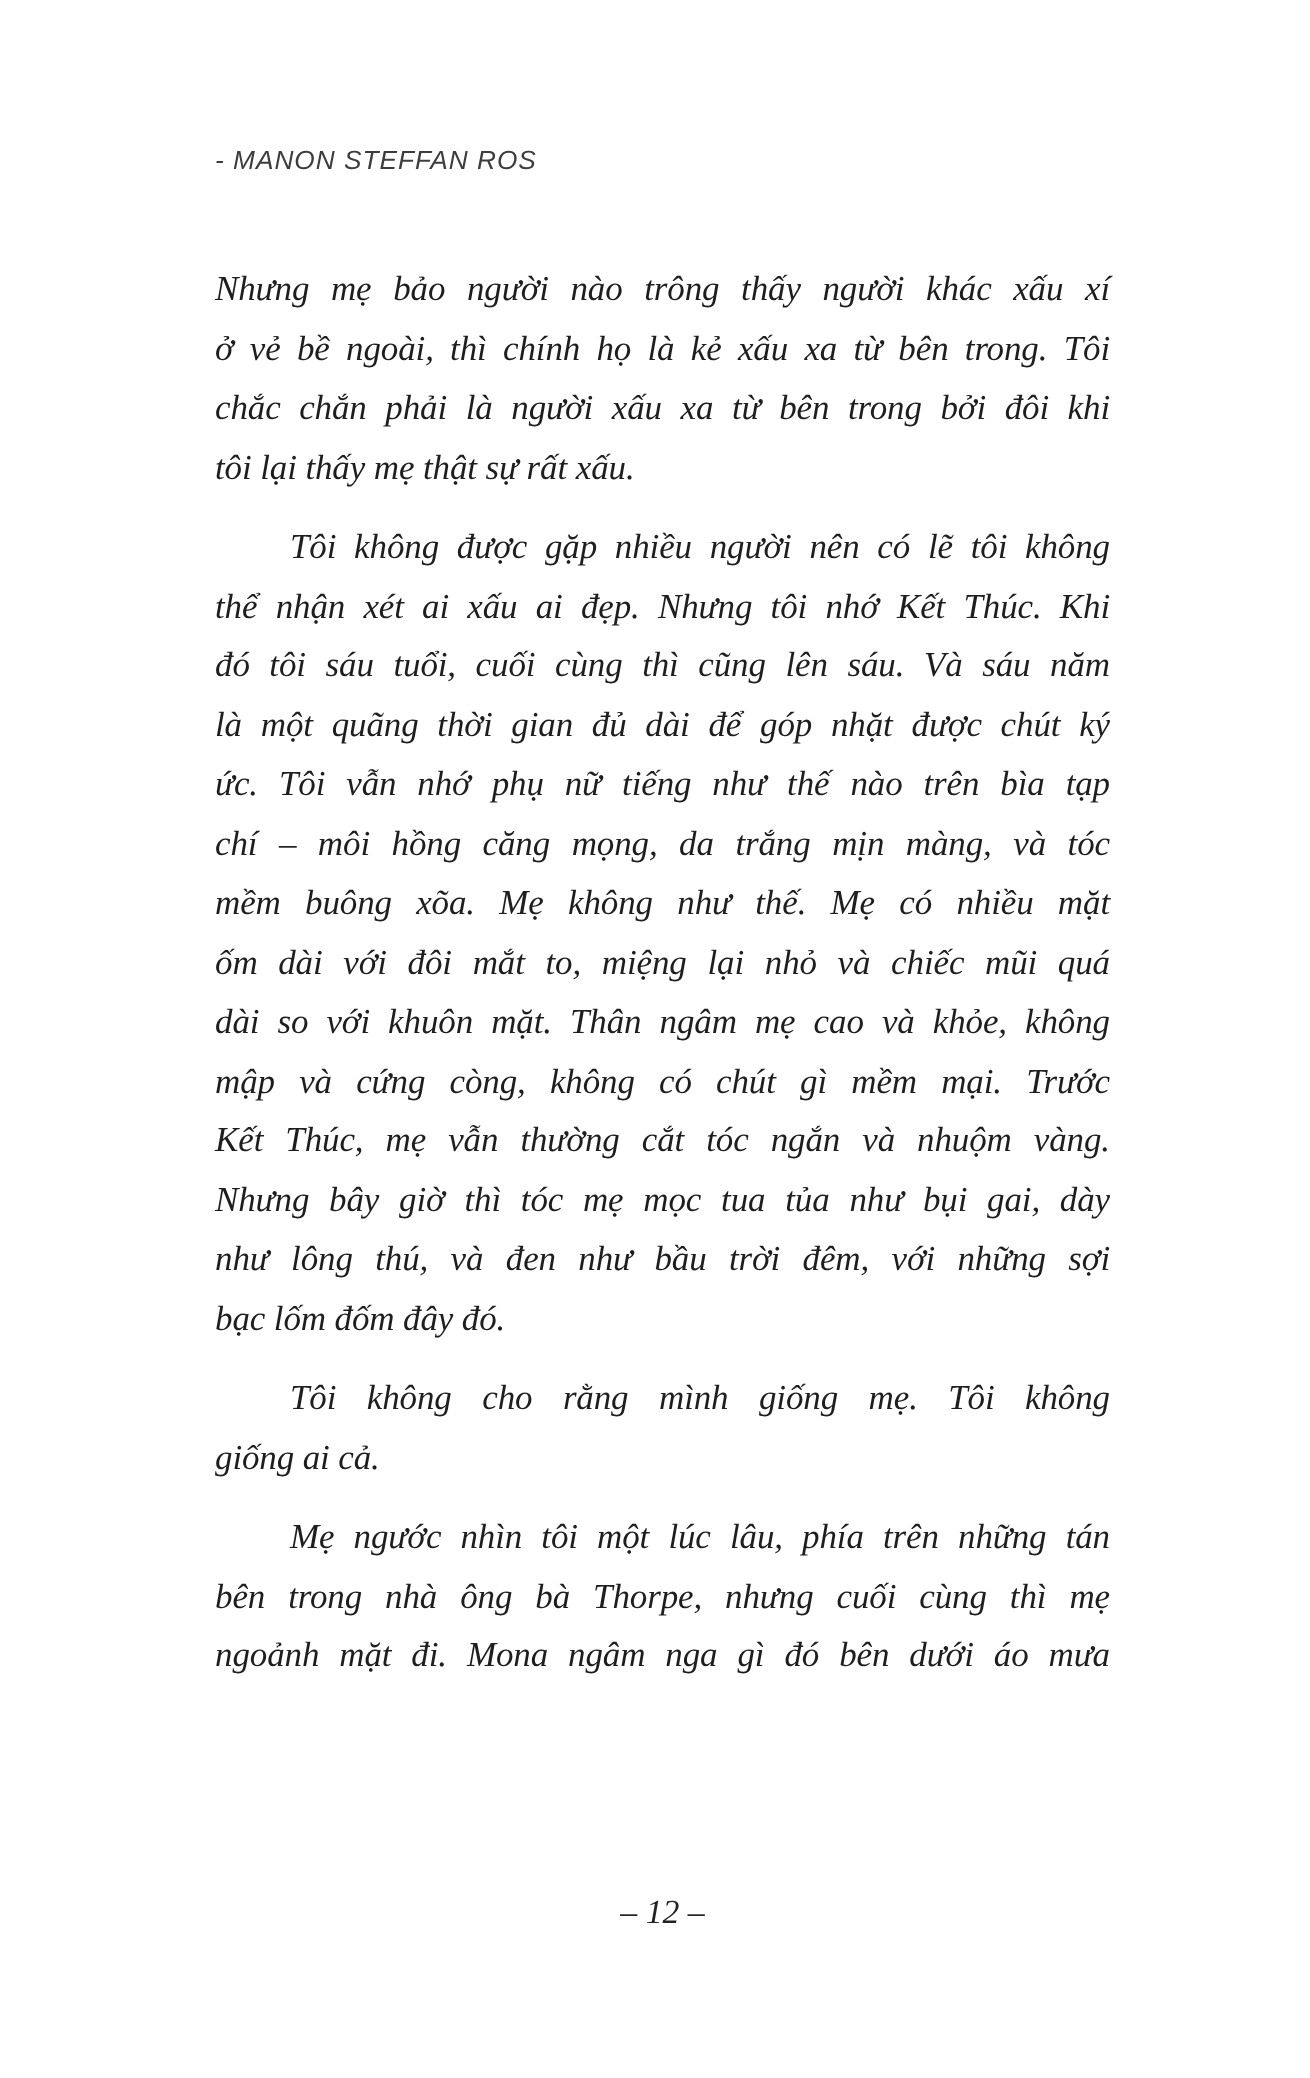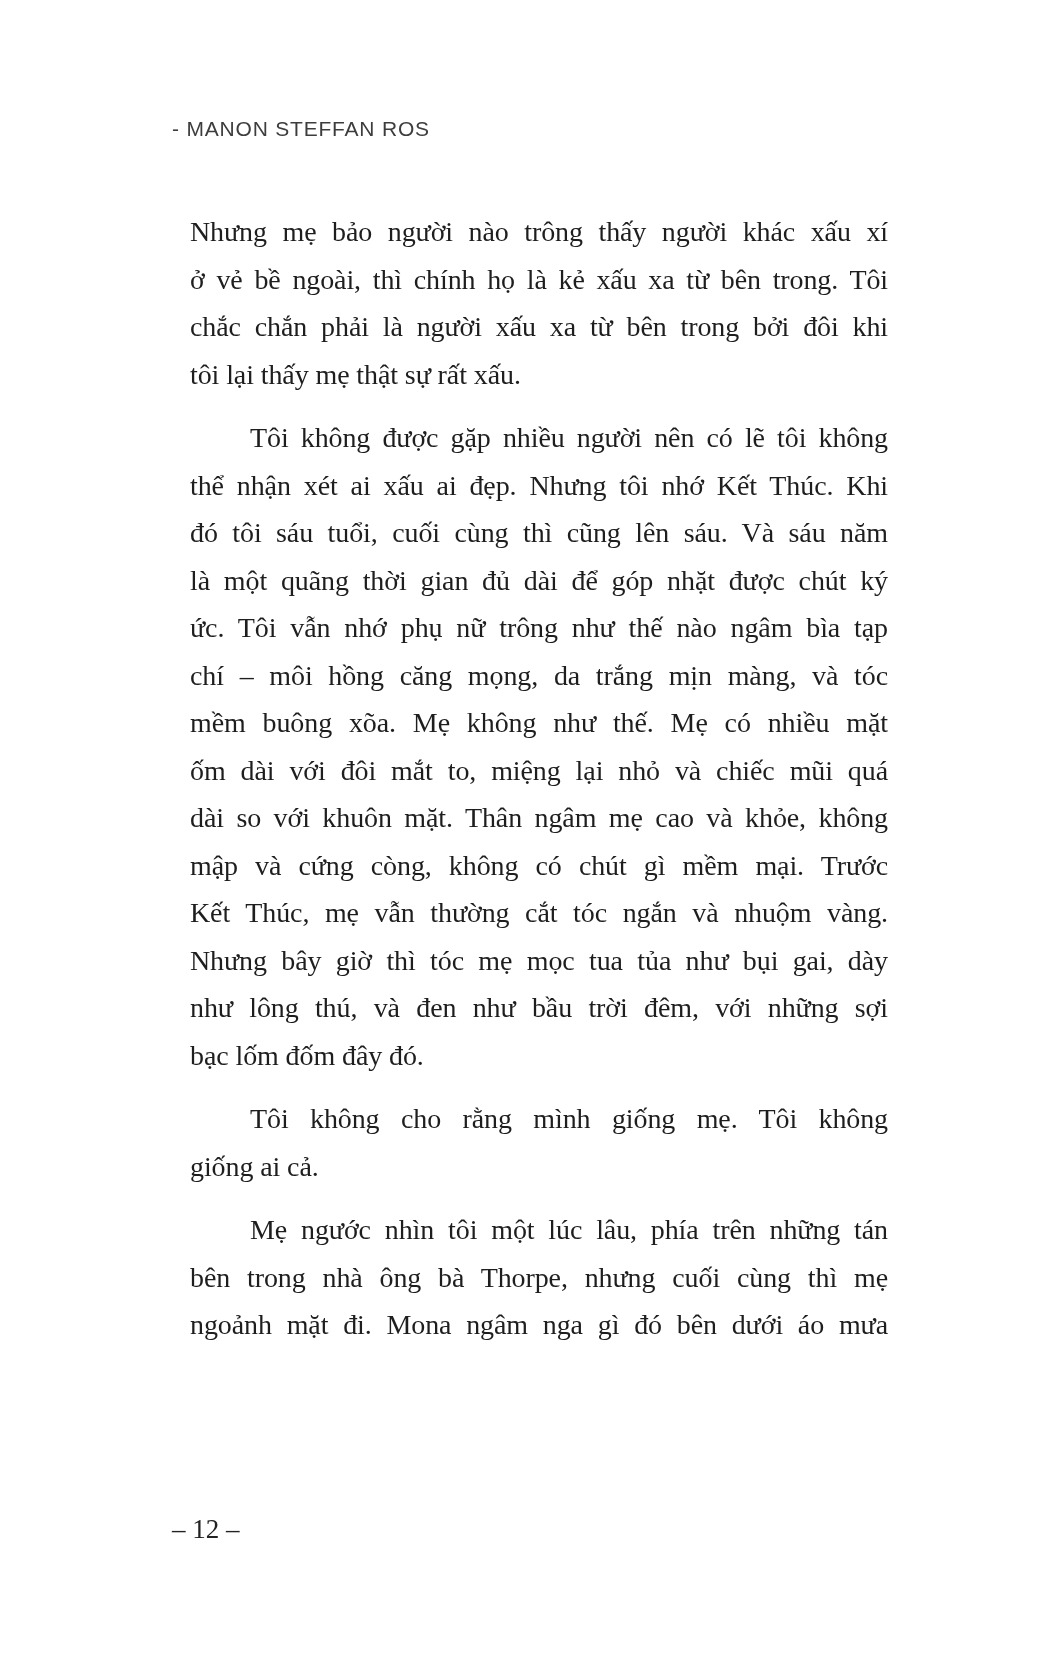--- a/index.html
+++ b/index.html
@@ -8,20 +8,21 @@
     background: #ffffff;
   }
   .page {
     position: relative;
     width: 1048px;
     height: 1662px;
     background: #ffffff;
     font-family: "Liberation Serif", "DejaVu Serif", serif;
     color: #1e1e1e;
     overflow: hidden;
+    font-style: italic;
   }
   .running-header {
     position: absolute;
     top: 117px;
     left: 172px;
     font-family: "Liberation Sans", "DejaVu Sans", sans-serif;
     font-size: 21px;
     font-weight: 400;
     letter-spacing: 0.8px;
     color: #3d3d3d;
@@ -36,33 +37,33 @@
     line-height: 47.5px;
     letter-spacing: -0.1px;
   }
   .paragraph {
     margin: 0 0 16px 0;
   }
   .paragraph .line {
     text-align: justify;
     text-align-last: justify;
     white-space: normal;
-    margin-left: 18px;
   }
   .paragraph .line.no-stretch {
     text-align-last: left;
   }
   .paragraph.indent .line:first-child {
     padding-left: 60px;
   }
   .footer {
     position: absolute;
     top: 1514px;
     left: 172px;
     width: 716px;
+    text-align: center;
     font-size: 27px;
     color: #222222;
   }
 </style>
 </head>
 <body>
 
 <div class="page">
   <div class="running-header">
     <span>- MANON STEFFAN ROS</span>
@@ -73,21 +74,21 @@
         <div class="line">Nhưng mẹ bảo người nào trông thấy người khác xấu xí</div>
         <div class="line">ở vẻ bề ngoài, thì chính họ là kẻ xấu xa từ bên trong. Tôi</div>
         <div class="line">chắc chắn phải là người xấu xa từ bên trong bởi đôi khi</div>
         <div class="line no-stretch">tôi lại thấy mẹ thật sự rất xấu.</div>
       </div>
       <div class="paragraph indent">
         <div class="line">Tôi không được gặp nhiều người nên có lẽ tôi không</div>
         <div class="line">thể nhận xét ai xấu ai đẹp. Nhưng tôi nhớ Kết Thúc. Khi</div>
         <div class="line">đó tôi sáu tuổi, cuối cùng thì cũng lên sáu. Và sáu năm</div>
         <div class="line">là một quãng thời gian đủ dài để góp nhặt được chút ký</div>
-        <div class="line">ức. Tôi vẫn nhớ phụ nữ trông như thế nào ngâm bìa tạp</div>
+        <div class="line">ức. Tôi vẫn nhớ phụ nữ tiếng như thế nào trên bìa tạp</div>
         <div class="line">chí – môi hồng căng mọng, da trắng mịn màng, và tóc</div>
         <div class="line">mềm buông xõa. Mẹ không như thế. Mẹ có nhiều mặt</div>
         <div class="line">ốm dài với đôi mắt to, miệng lại nhỏ và chiếc mũi quá</div>
         <div class="line">dài so với khuôn mặt. Thân ngâm mẹ cao và khỏe, không</div>
         <div class="line">mập và cứng còng, không có chút gì mềm mại. Trước</div>
         <div class="line">Kết Thúc, mẹ vẫn thường cắt tóc ngắn và nhuộm vàng.</div>
         <div class="line">Nhưng bây giờ thì tóc mẹ mọc tua tủa như bụi gai, dày</div>
         <div class="line">như lông thú, và đen như bầu trời đêm, với những sợi</div>
         <div class="line no-stretch">bạc lốm đốm đây đó.</div>
       </div>

